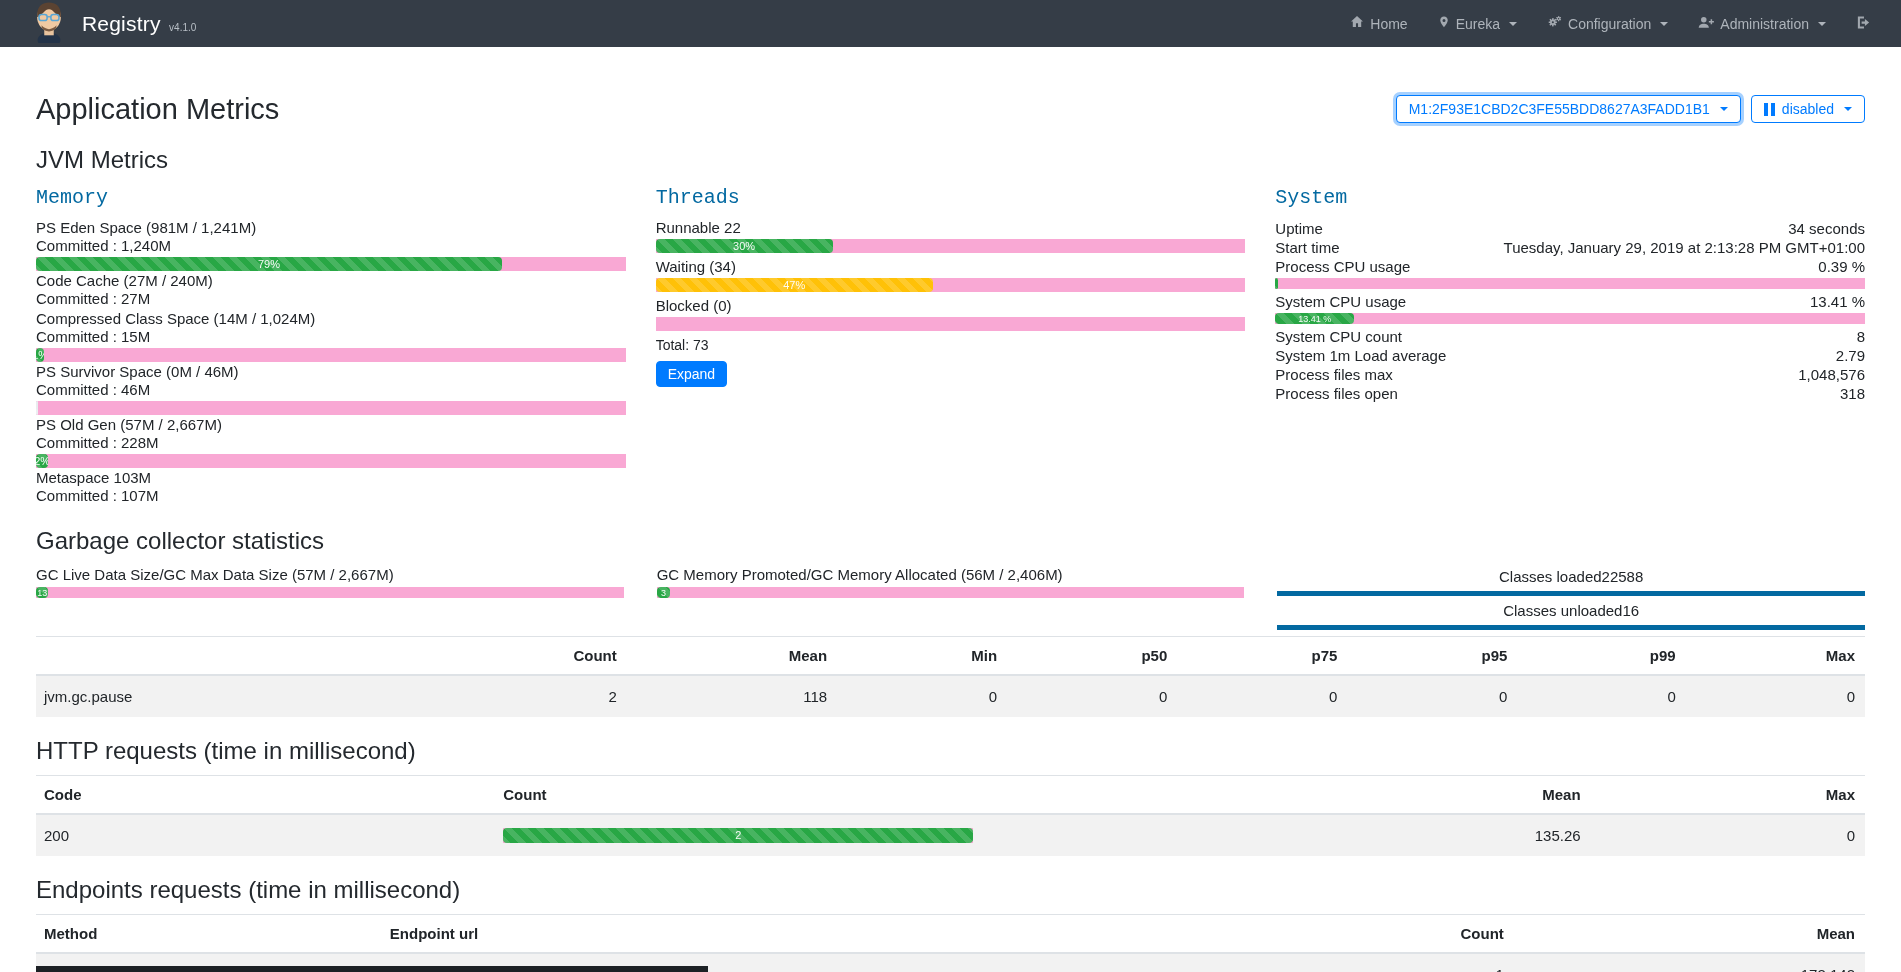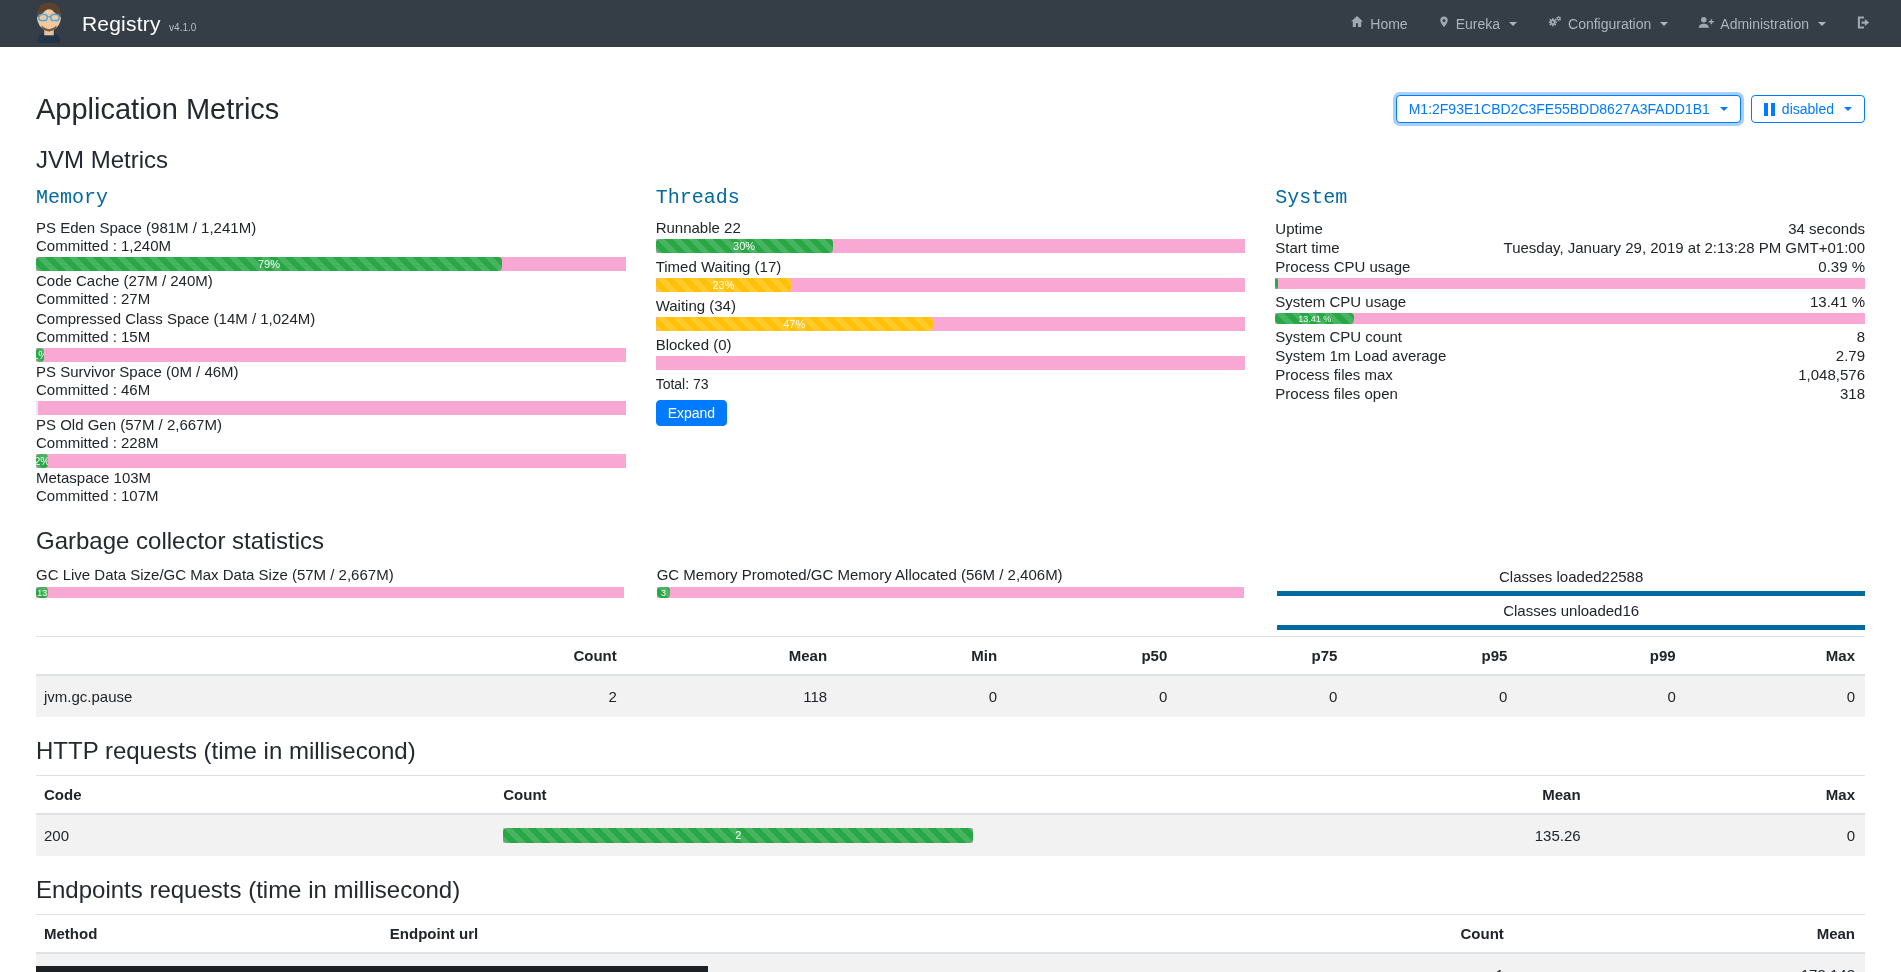--- a/index.html
+++ b/index.html
@@ -229,26 +229,20 @@
     <section>
       <h3>Threads</h3>
 
       <div class="thread-item">
         <div class="metric-label">Runnable 22</div>
         <div class="progress">
           <div class="progress-fill" data-color="success" style="width: 30%;">30%</div>
         </div>
       </div>
       <div class="thread-item">
-        <div class="metric-label">Timed Waiting (17)</div>
-        <div class="progress">
-          <div class="progress-fill" data-color="warning" style="width: 23%;">23%</div>
-        </div>
-      </div>
-      <div class="thread-item">
         <div class="metric-label">Waiting (34)</div>
         <div class="progress">
           <div class="progress-fill" data-color="warning" style="width: 47%;">47%</div>
         </div>
       </div>
       <div class="thread-item">
         <div class="metric-label">Blocked (0)</div>
         <div class="progress">
           <div class="progress-fill" style="width: 0%;"></div>
         </div>

